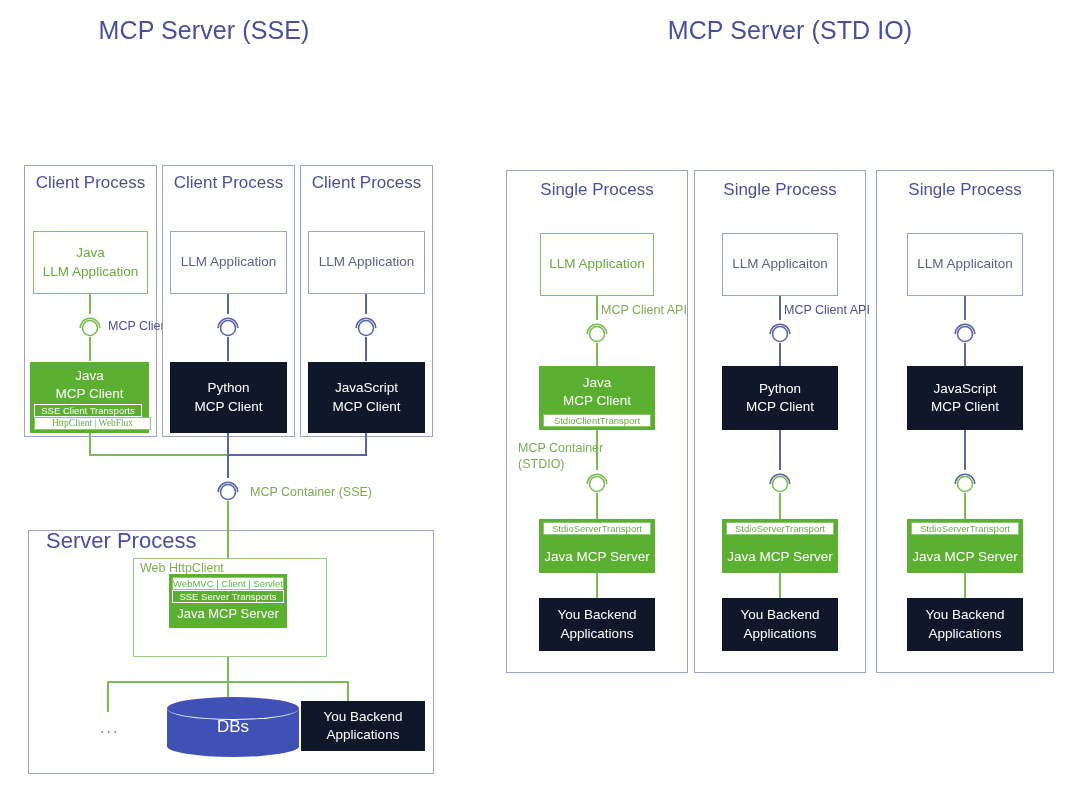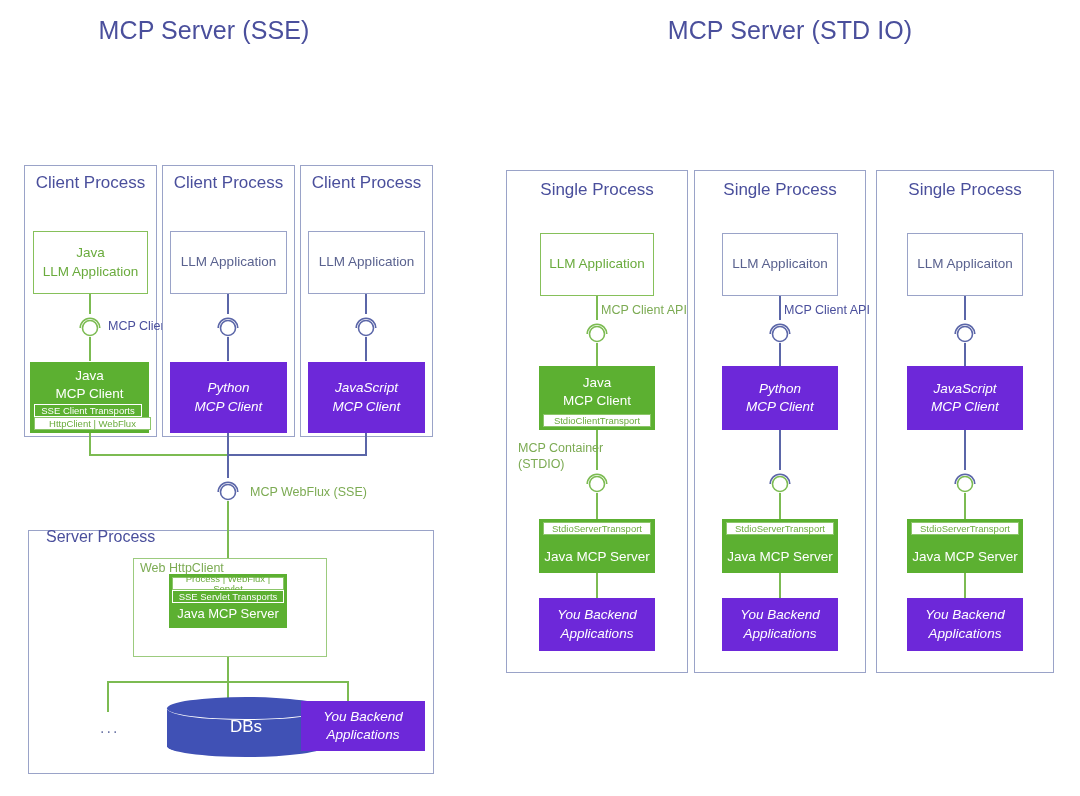--- a/index.html
+++ b/index.html
@@ -50,21 +50,21 @@
   }
 
   .solid{
     display:flex;align-items:center;justify-content:center;
     text-align:center;
     color:#ffffff;
     font-size:13.5px;
     line-height:1.35;
   }
   .solid.green{background:#5cb031;}
-  .solid.blue{background:#6d28d9;font-style:italic;}
+  .solid.blue{background:#0f172a;}
 
   
   .strip-filled{
     background:#5cb031;
     border:1px solid #ffffff;
     color:#ffffff;
     font-size:9.5px;
     text-align:center;
     line-height:1;
     display:flex;align-items:center;justify-content:center;
@@ -94,21 +94,21 @@
   .edge-label{
     font-size:12.5px;
     white-space:nowrap;
     line-height:1.25;
   }
   .edge-label.blue{color:#4a4f9c;}
   .edge-label.green{color:#7cab53;}
 
   
   .server-outer{border:1.4px solid #9aa3c8;background:#fff;}
-  .server-title{font-size:16px;color:#4a4f9c;}
+  .server-title{font-size:22px;color:#4a4f9c;}
   .webc-box{border:1.2px solid #9ccb7e;background:#fff;}
   .webc-title{font-size:12.5px;color:#7cab53;}
 
   .ellipsis{color:#6f78a8;font-size:16px;letter-spacing:2px;}
 
   
   .db{position:absolute;}
   .db .body{
     position:absolute;left:0;top:11px;width:100%;height:49px;
     background:#4051b5;border-radius:0 0 50% 50%/0 0 22% 22%;
@@ -149,21 +149,21 @@
       </svg>
   </div>
   <div class="abs vline green" style="left:89px;top:337px;height:24px;"></div>
   <div class="abs edge-label blue" style="left:108px;top:319px;">MCP Client API</div>
 
   <div class="abs solid green" style="left:30px;top:362px;width:119px;height:71px;flex-direction:column;justify-content:flex-start;padding-top:5px;">
     <span>Java</span>
     <span>MCP Client</span>
   </div>
   <div class="abs strip-filled" style="left:34px;top:404px;width:108px;height:13px;">SSE Client Transports</div>
-  <div class="abs strip-hollow" style="left:34px;top:417px;width:117px;height:13px;">HttpClient | WebFlux</div>
+  <div class="abs strip-hollow" style="left:34px;top:417px;width:117px;height:13px;font-family:Liberation Serif, serif;">HttpClient | WebFlux</div>
 
   <div class="abs proc-box" style="left:162px;top:165px;width:133px;height:272px;"></div>
   <div class="abs proc-label" style="left:162px;top:173px;width:133px;">Client Process</div>
 
   <div class="abs app-box" style="left:170px;top:231px;width:117px;height:63px;">
     <span>LLM Application</span>
   </div>
 
   <div class="abs vline blue" style="left:227px;top:294px;height:20px;"></div>
   <div class="abs socket" style="left:215px;top:313px;">
@@ -209,45 +209,45 @@
   <div class="abs hline blue" style="left:227px;top:454px;width:140px;"></div>
   <div class="abs vline blue" style="left:227px;top:454px;height:24px;"></div>
 
   <div class="abs socket" style="left:215px;top:477px;">
     <svg viewBox="0 0 26 26">
         <circle cx="13" cy="15" r="7.5" fill="none" stroke="#5b66a8" stroke-width="1.6"></circle>
         <path d="M3.2 15 A9.8 9.8 0 0 1 13 5.2" fill="none" stroke="#5b66a8" stroke-width="1.6"></path>
         <path d="M22.8 15 A9.8 9.8 0 0 0 13 5.2" fill="none" stroke="#5b66a8" stroke-width="1.6"></path>
       </svg>
   </div>
-  <div class="abs edge-label green" style="left:250px;top:485px;">MCP WebFlux (SSE)</div>
+  <div class="abs edge-label green" style="left:250px;top:485px;">MCP Container (SSE)</div>
 
   <div class="abs server-outer" style="left:28px;top:530px;width:406px;height:244px;"></div>
   <div class="abs server-title" style="left:46px;top:528px;">Server Process</div>
 
   <div class="abs vline green" style="left:227px;top:501px;height:73px;"></div>
 
   <div class="abs webc-box" style="left:133px;top:558px;width:194px;height:99px;"></div>
   <div class="abs webc-title" style="left:140px;top:561px;">Web HttpClient</div>
 
   <div class="abs solid green" style="left:169px;top:574px;width:118px;height:54px;align-items:flex-end;justify-content:center;padding-bottom:5px;font-size:13px;">
     <span>Java MCP Server</span>
   </div>
-  <div class="abs strip-hollow" style="left:172px;top:577px;width:112px;height:13px;">Process | WebFlux | Servlet</div>
-  <div class="abs strip-filled" style="left:172px;top:590px;width:112px;height:13px;">SSE Servlet Transports</div>
+  <div class="abs strip-hollow" style="left:172px;top:577px;width:112px;height:13px;">WebMVC | Client | Servlet</div>
+  <div class="abs strip-filled" style="left:172px;top:590px;width:112px;height:13px;">SSE Server Transports</div>
 
   <div class="abs vline green" style="left:227px;top:657px;height:33px;"></div>
   <div class="abs hline green" style="left:107px;top:681px;width:241px;"></div>
   <div class="abs vline green" style="left:107px;top:681px;height:31px;"></div>
   <div class="abs vline green" style="left:347px;top:681px;height:20px;"></div>
   <div class="abs vline green" style="left:227px;top:681px;height:20px;"></div>
 
   <div class="abs ellipsis" style="left:100px;top:719px;">...</div>
 
-  <div class="db" style="left:167px;top:697px;width:132px;height:60px;padding-left:26px;">
+  <div class="db" style="left:167px;top:697px;width:132px;height:60px;">
     <div class="body"></div>
     <div class="top"></div>
     <div class="lbl">DBs</div>
   </div>
 
   <div class="abs solid blue" style="left:301px;top:701px;width:124px;height:50px;flex-direction:column;">
     <span>You Backend</span>
     <span>Applications</span>
   </div>
 

